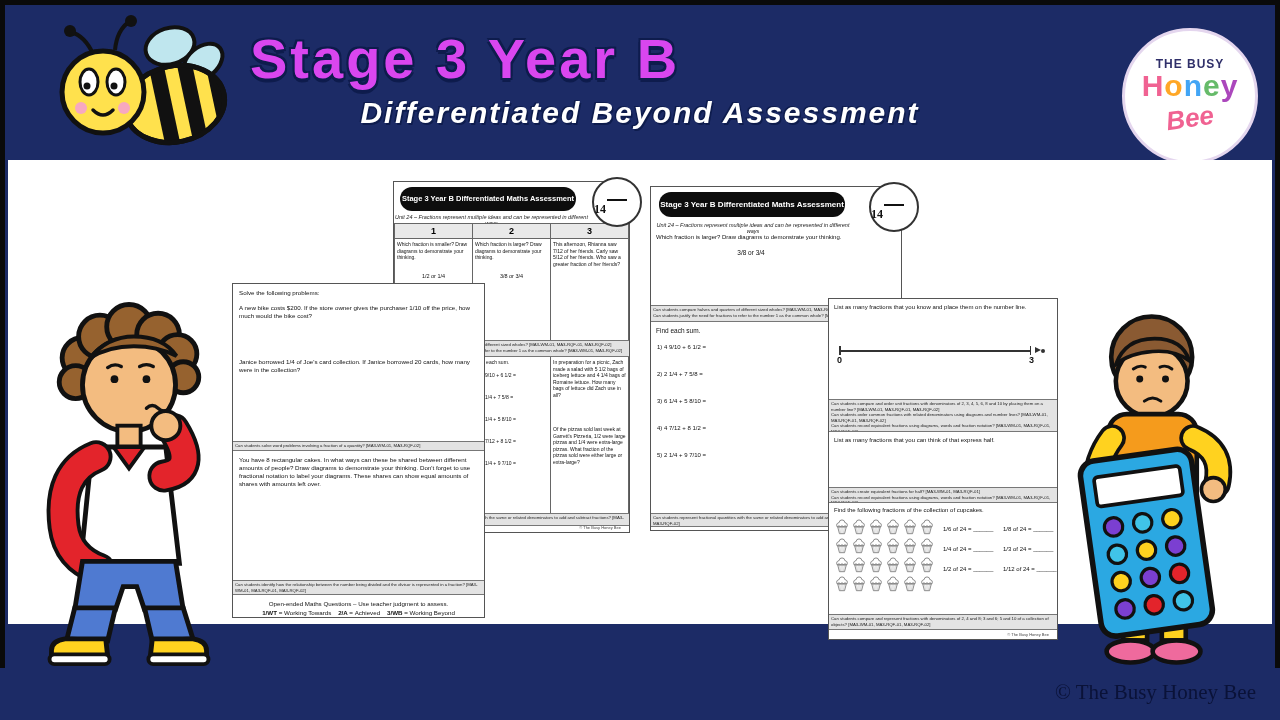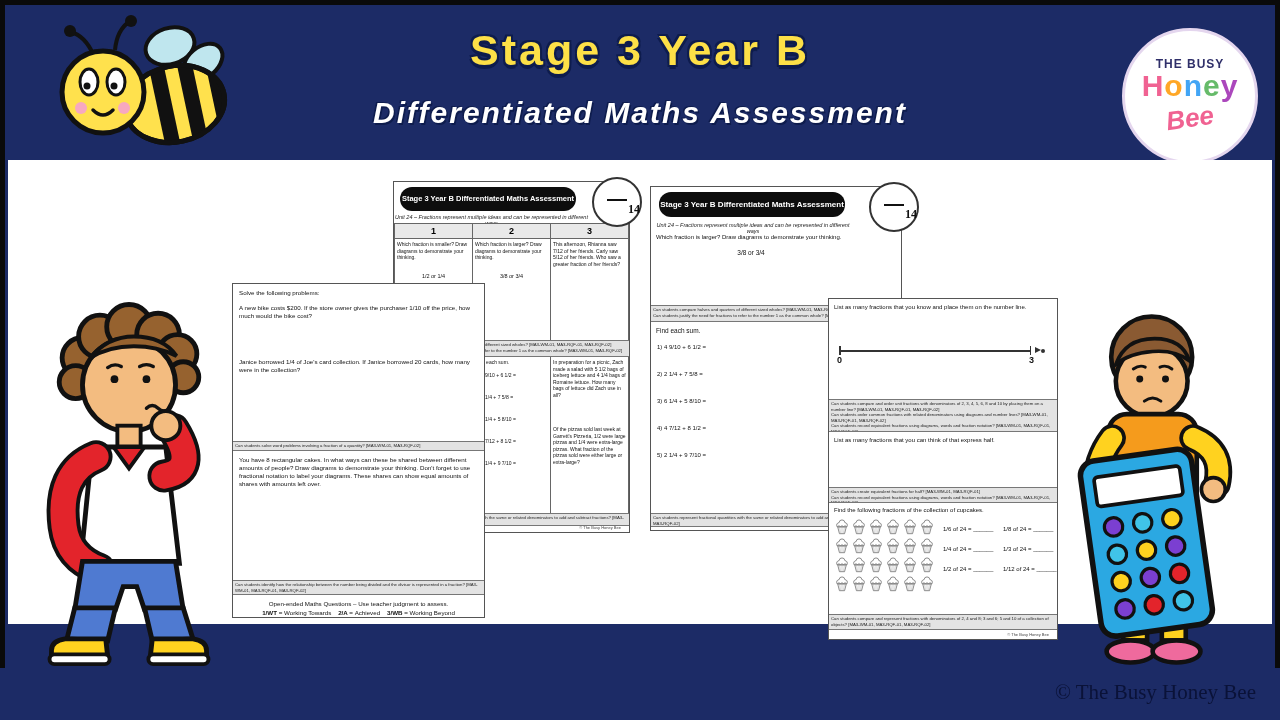--- a/index.html
+++ b/index.html
@@ -1,40 +1,40 @@
 <!DOCTYPE html>
 <html><head>
 <meta charset="utf-8">
 <style>
   html,body{margin:0;padding:0;background:#222;}
   .canvas{position:relative;width:1280px;height:720px;background:#1c2b66;overflow:hidden;
           box-shadow:inset 0 0 0 5px #0a0a0a;font-family:"Liberation Sans",sans-serif;}
   
-  .hdr-title{position:absolute;left:250px;right:250px;top:26px;text-align:center;color:#fde047;
-             font-size:43px;font-weight:bold;letter-spacing:3px;
+  .hdr-title{position:absolute;left:250px;right:250px;top:26px;color:#d946ef;
+             font-size:56px;font-weight:bold;letter-spacing:3px;
              text-shadow:-2px -2px 0 #0e1c4d,2px -2px 0 #0e1c4d,-2px 2px 0 #0e1c4d,2px 2px 0 #0e1c4d,0 4px 0 #0e1c4d;}
   .hdr-sub{position:absolute;left:250px;right:250px;top:96px;text-align:center;color:#fff;
            font-size:30px;font-weight:bold;font-style:italic;letter-spacing:2px;
            text-shadow:-1.5px -1.5px 0 #0e1c4d,1.5px 1.5px 0 #0e1c4d;}
   .logo{position:absolute;left:1122px;top:28px;width:136px;height:136px;border-radius:50%;
         background:#fff;border:3px solid #e4d6ee;box-sizing:border-box;text-align:center;}
   .logo-top{margin-top:26px;font-size:12px;font-weight:bold;color:#30306a;letter-spacing:1px;}
   .logo-honey{font-size:30px;font-weight:bold;line-height:30px;letter-spacing:1px;text-align:center;}
   .logo-honey span:nth-child(1){color:#f06292}.logo-honey span:nth-child(2){color:#ffa726}
   .logo-honey span:nth-child(3){color:#42a5f5}.logo-honey span:nth-child(4){color:#66bb6a}
   .logo-honey span:nth-child(5){color:#ab47bc}
   .logo-bee{font-size:26px;font-weight:bold;font-style:italic;color:#f06292;transform:rotate(-8deg);margin-top:2px;}
   
   .main{position:absolute;left:8px;right:8px;top:160px;height:464px;background:#fff;padding-left:35px;}
   .sheet{position:absolute;background:#fff;border:1px solid #555;box-sizing:border-box;}
   .pill{position:absolute;background:#0d0d0d;color:#fff;border-radius:12px;text-align:center;
         font-weight:bold;}
   .unit{position:absolute;text-align:center;font-style:italic;font-size:5.5px;color:#222;}
   .circ{position:absolute;width:50px;height:50px;border-radius:50%;background:#fff;border:2px solid #333;
-        box-sizing:border-box;text-align:right;z-index:1;}
+        box-sizing:border-box;text-align:left;z-index:1;}
   .circ .bar{width:20px;height:2px;background:#111;margin:20px auto 1px auto;}
   .circ .tot{font-size:12px;font-weight:bold;font-family:"Liberation Serif",serif;color:#111;}
   .std{background:#e3e3e3;border-top:1px solid #777;border-bottom:1px solid #777;color:#222;
        font-size:4.3px;line-height:1.3;padding:1px 2px;box-sizing:border-box;overflow:hidden;}
   .qtxt{position:absolute;font-size:6px;line-height:1.3;color:#111;}
   .small5{font-size:5px;line-height:1.3;color:#111;}
   .copy{position:absolute;font-size:4px;color:#444;}
   
   .tbl{position:absolute;left:0;right:0;}
   .trow{display:flex;}
@@ -55,21 +55,21 @@
   .ftr{position:absolute;left:0;right:0;top:668px;height:52px;background:#1c2b66;}
   .ftr-text{position:absolute;right:24px;top:12px;font-family:"Liberation Serif",serif;font-size:21px;color:#0a1238;}
   .grade-line2 b{font-weight:bold;}
 </style>
 </head>
 <body>
 
 <div class="canvas">
 
   <div class="hdr-title">Stage 3 Year B</div>
-  <div class="hdr-sub">Differentiated Maths Assessment</div>
+  <div class="hdr-sub">Differentiated Beyond Assessment</div>
 
   <svg class="bee" style="position:absolute;left:45px;top:12px;width:205px;height:140px;" viewBox="0 0 205 140">
     <path d="M48 42 q-8 -18 -22 -22" fill="none" stroke="#111" stroke-width="4"></path>
     <path d="M70 38 q2 -20 14 -28" fill="none" stroke="#111" stroke-width="4"></path>
     <circle cx="25" cy="19" r="6" fill="#111"></circle>
       <circle cx="86" cy="9" r="6" fill="#111"></circle>
     <ellipse cx="125" cy="34" rx="25" ry="18" fill="#bfe6ee" stroke="#111" stroke-width="4" transform="rotate(-18 125 34)"></ellipse>
     <ellipse cx="158" cy="50" rx="22" ry="15" fill="#bfe6ee" stroke="#111" stroke-width="4" transform="rotate(-40 158 50)"></ellipse>
     <g transform="rotate(-12 130 92)">
       <clipPath id="beebody">

